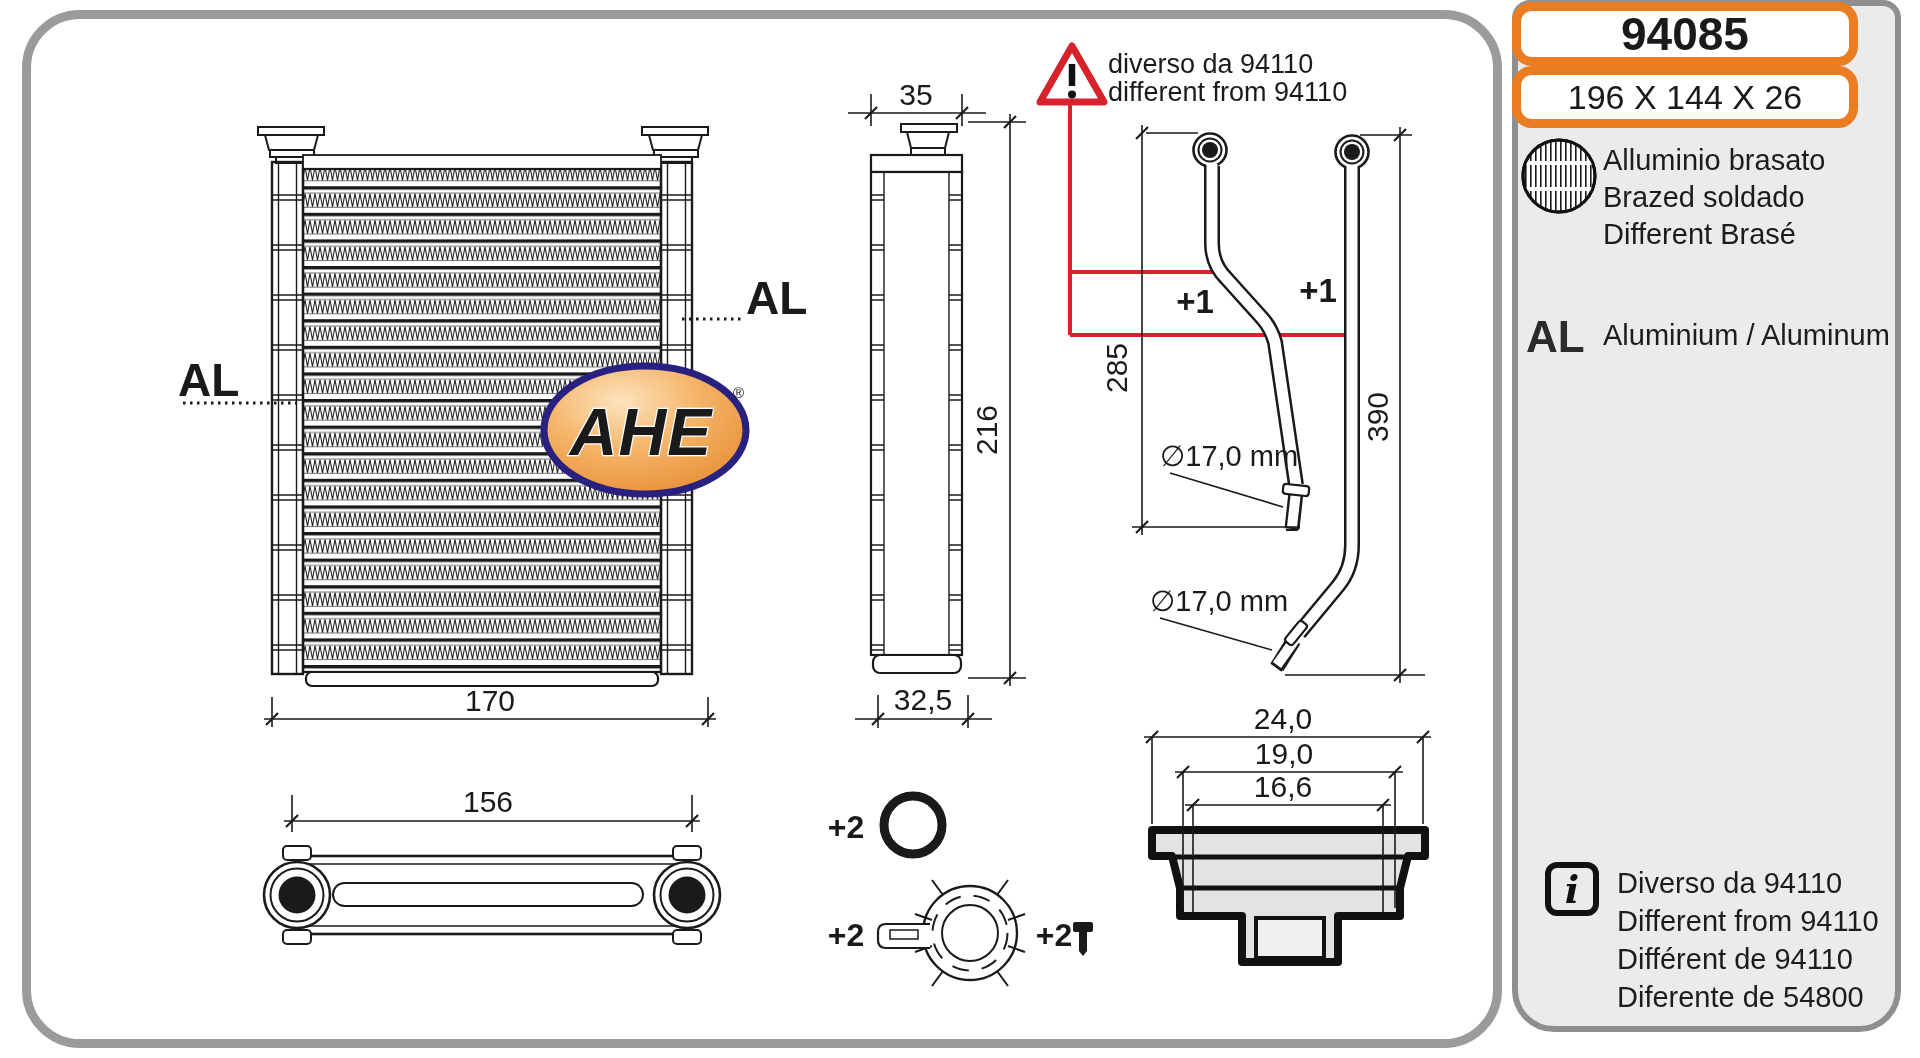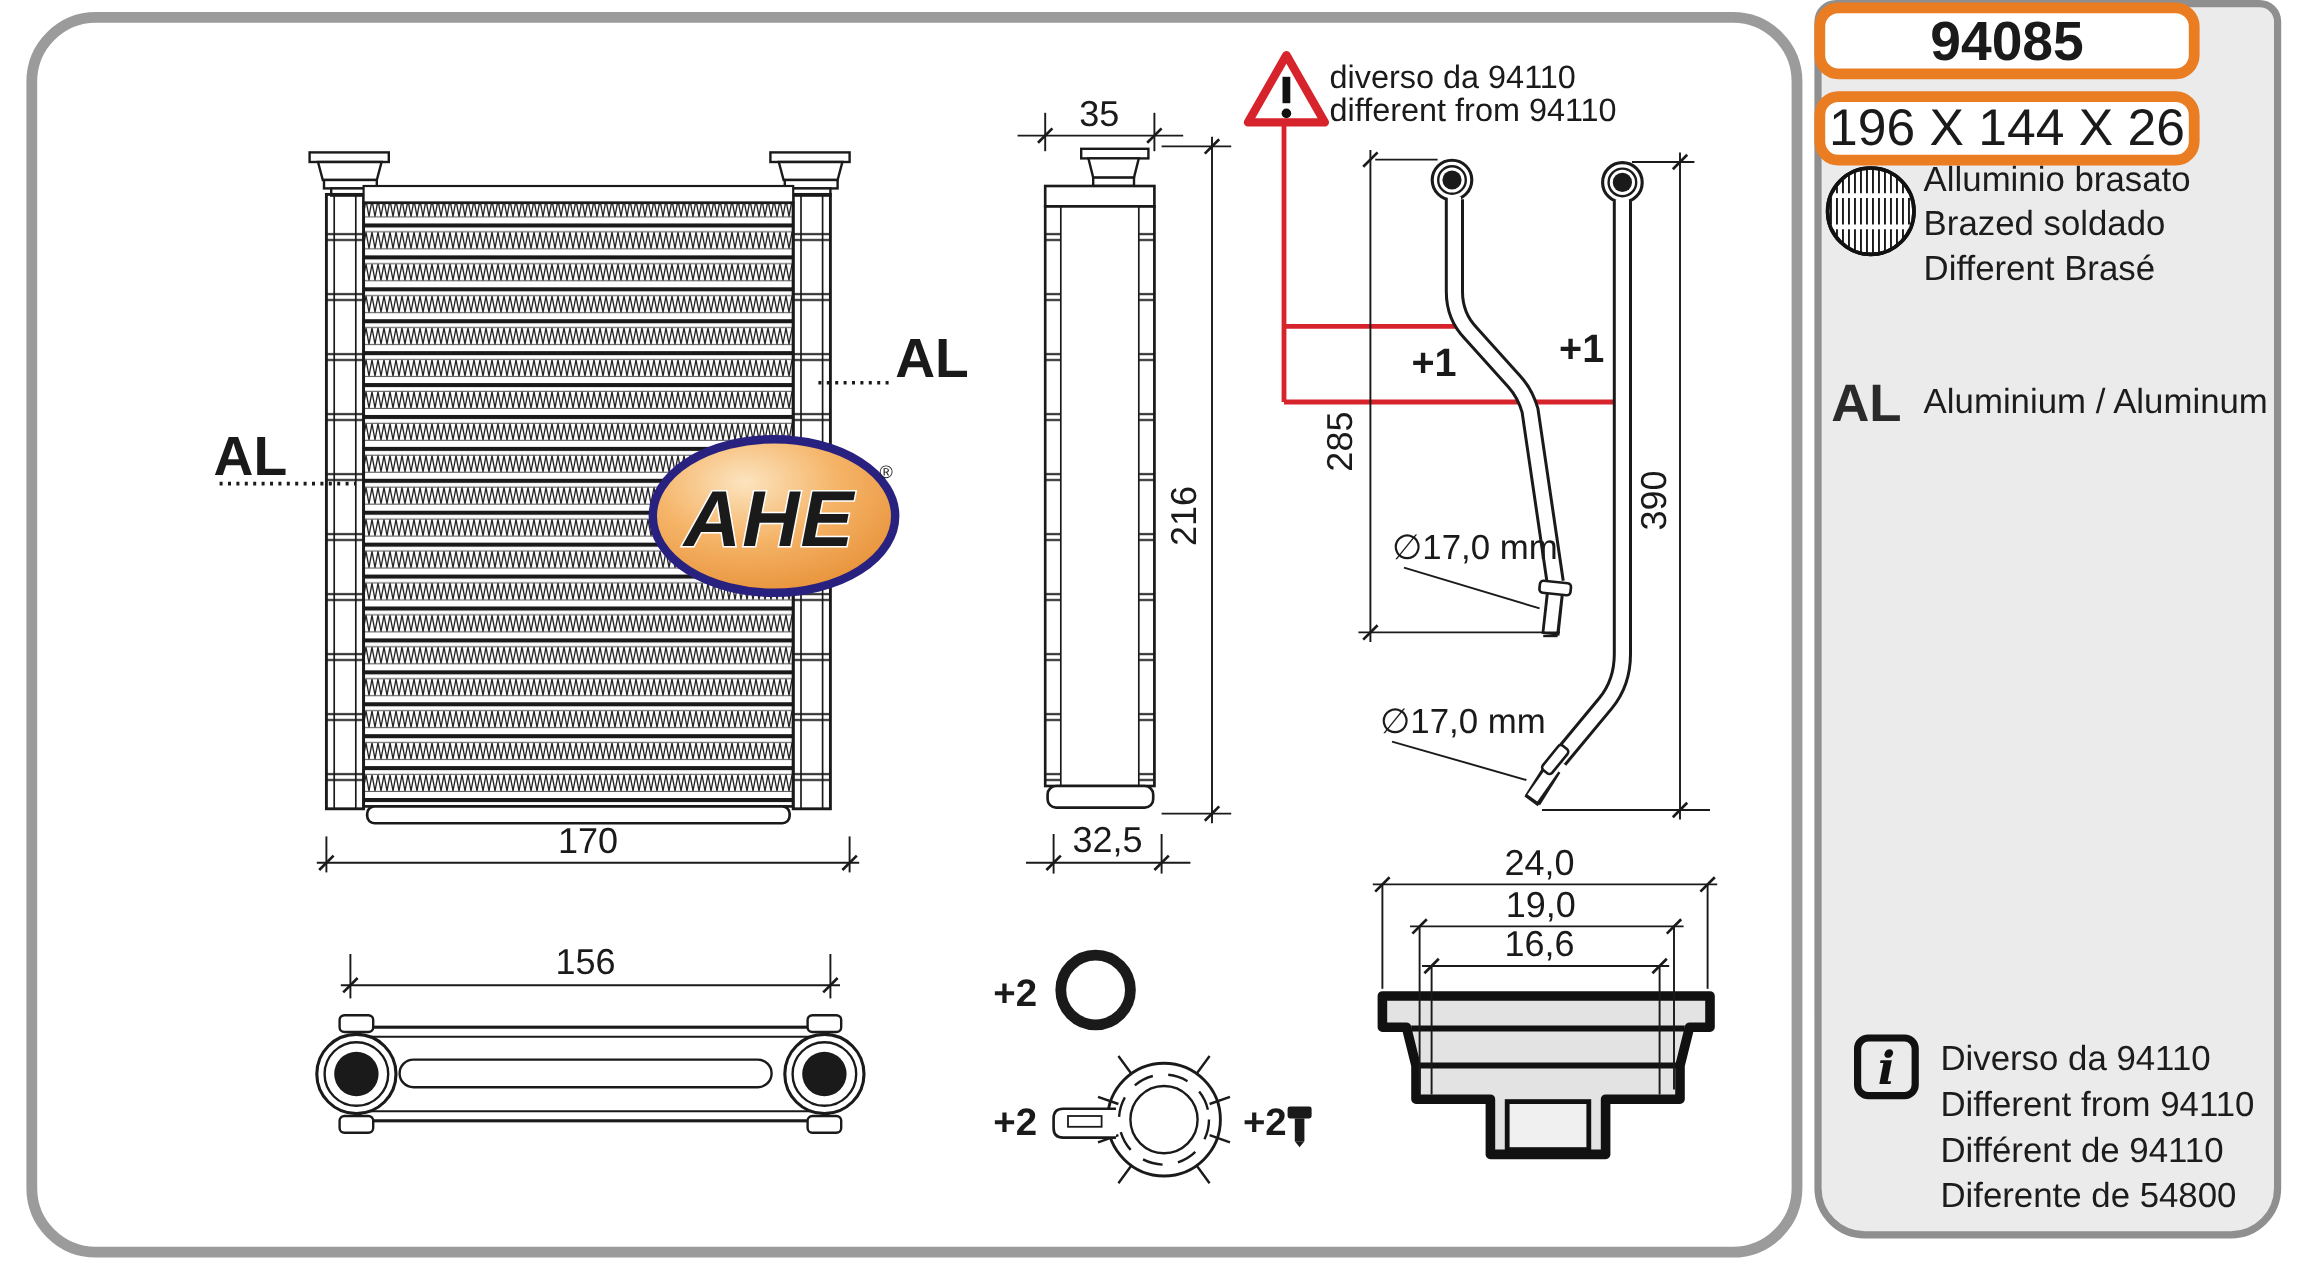--- a/index.html
+++ b/index.html
@@ -4,24 +4,24 @@
 <style>
   html,body{margin:0;padding:0;background:#ffffff;}
   body{font-family:"Liberation Sans",sans-serif;-webkit-font-smoothing:antialiased;}
   #stage{position:relative;width:1920px;height:1058px;background:#fff;overflow:hidden;}
   .abs{position:absolute;}
   
   #frame{left:22px;top:10px;width:1462px;height:1020px;border:9px solid #9b9b9b;border-radius:58px;background:#fff;}
   
   #sidebar{left:1512px;top:0;width:389px;height:1032px;background:#ebebeb;border:6px solid #8f8f8f;
            border-radius:18px 18px 42px 42px;box-sizing:border-box;}
-  .obox{left:1512px;width:321px;background:#fff;border:9px solid #ea7c22;border-radius:20px;
+  .obox{left:1512px;width:346px;background:#fff;border:9px solid #ea7c22;border-radius:20px;
         box-sizing:border-box;display:flex;align-items:center;justify-content:center;color:#1a1a1a;}
   #obox1{top:2px;height:64px;font-size:46px;font-weight:bold;}
-  #obox2{top:76px;height:62px;font-size:43px;text-align:center;}
+  #obox2{top:66px;height:62px;font-size:34px;text-align:center;}
   .mat-text{left:1603px;width:300px;color:#1c1c1c;font-size:29px;line-height:37px;}
   .al-big{color:#2b2b2b;font-weight:bold;font-size:44px;}
   #info-icon{left:1545px;top:862px;width:54px;height:54px;border:6px solid #111;border-radius:12px;
              box-sizing:border-box;display:flex;align-items:center;justify-content:center;
              font-family:"DejaVu Serif",serif;font-style:italic;font-weight:bold;font-size:38px;color:#111;background:#ebebeb;}
   svg text{font-family:"Liberation Sans",sans-serif;fill:#1a1a1a;}
 </style>
 </head>
 <body>
 
@@ -328,21 +328,21 @@
         </clipPath>
     </defs>
     <circle cx="39" cy="39" r="36" fill="#fff" stroke="#111" stroke-width="3"></circle>
     <g clip-path="url(#circleclip)">
       <rect x="0" y="2" width="78" height="74" fill="url(#hatch)"></rect>
       <line x1="0" y1="26" x2="78" y2="26" stroke="#fff" stroke-width="4"></line>
       <line x1="0" y1="52" x2="78" y2="52" stroke="#fff" stroke-width="4"></line>
     </g>
     <circle cx="39" cy="39" r="36" fill="none" stroke="#111" stroke-width="3"></circle>
   </svg>
-  <div class="abs mat-text" style="top:132px">
+  <div class="abs mat-text" style="top:142px">
     <div>Alluminio brasato</div>
     <div>Brazed soldado</div>
     <div>Different Brasé</div>
   </div>
 
   <div class="abs al-big" style="left:1526px;top:312px">AL</div>
   <div class="abs mat-text" style="top:317px">
     <div>Aluminium / Aluminum</div>
   </div>
 

